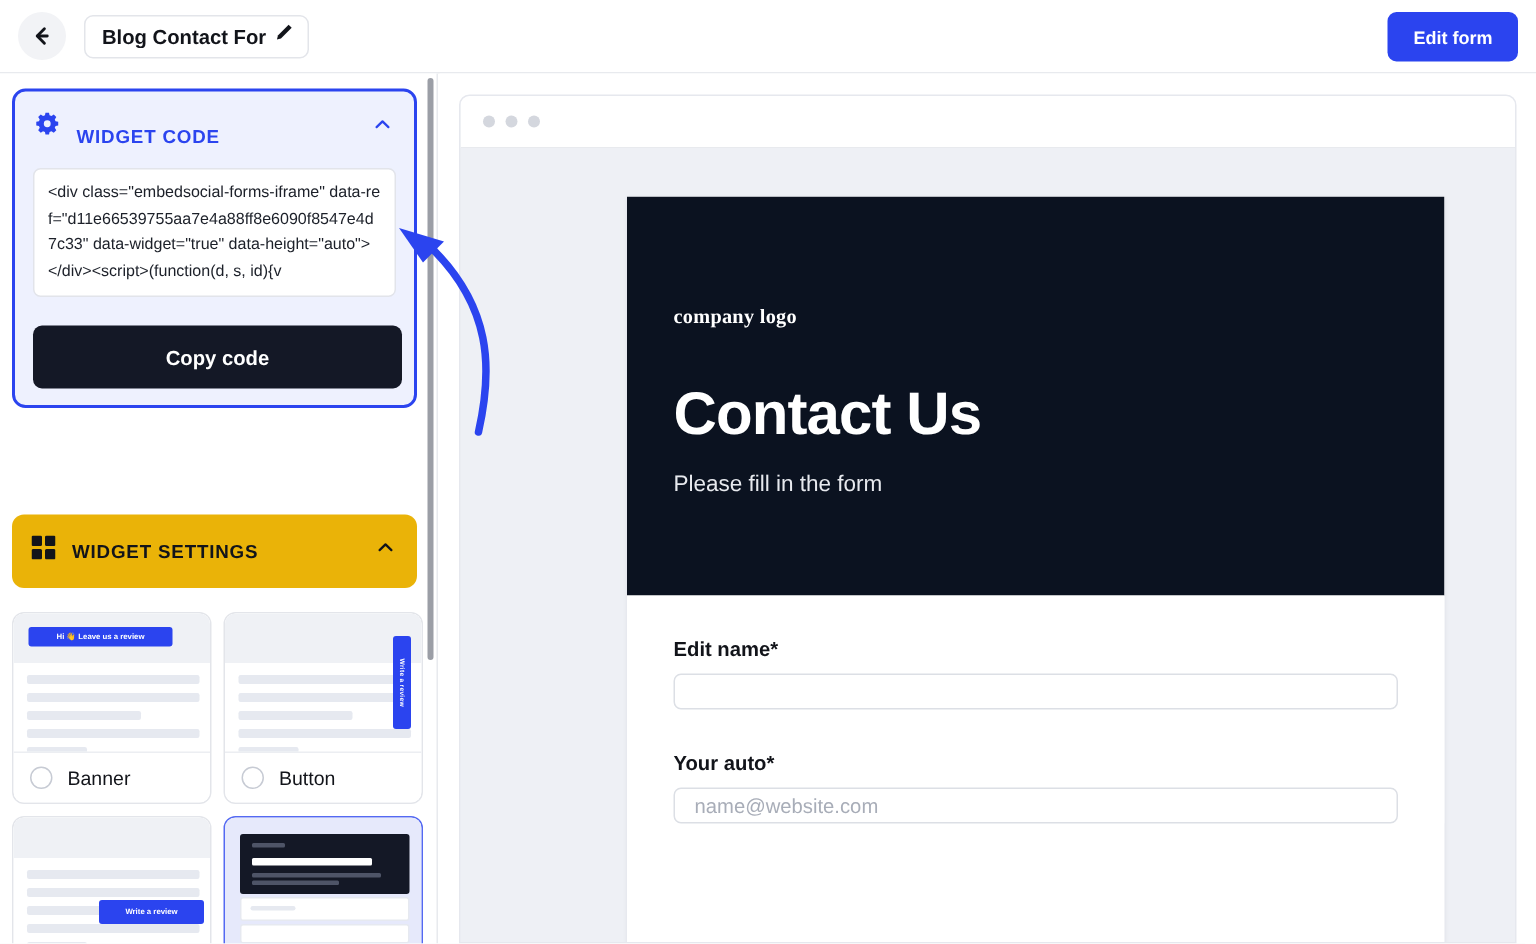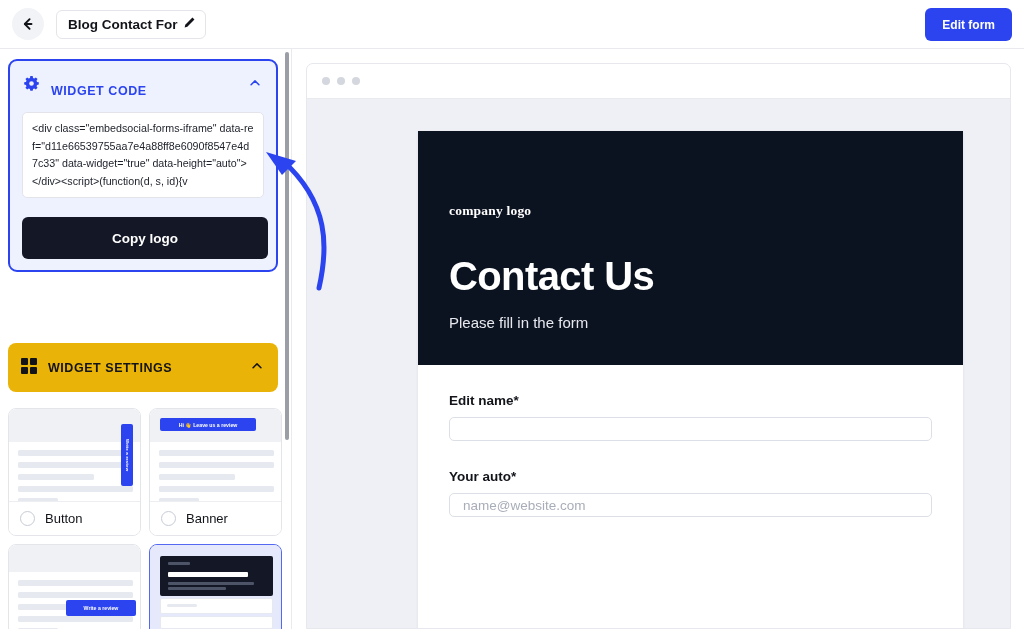--- a/index.html
+++ b/index.html
@@ -217,21 +217,21 @@
   .page-canvas { position: absolute; left:0; top:35px; right:0; bottom:0; background:#eef0f5; }
 
   .form-card {
     position: absolute; left: 111px; top: 32px;
     width: 545px; bottom: -40px;
     background: #ffffff;
     box-shadow: 0 1px 3px rgba(16,24,40,.07);
     overflow: hidden;
   }
   .form-hero {
-    height: 234px; background: #0b1220;
+    height: 266px; background: #0b1220;
     padding: 72px 15px 0 31px;
   }
   .hero-logo {
     font-family: "Liberation Serif", serif;
     font-weight: bold; font-size: 13.5px; color: #ffffff;
     letter-spacing: .2px;
   }
   .hero-title {
     margin-top: 37px;
     font-size: 40px; font-weight: bold; color: #ffffff;
@@ -298,21 +298,21 @@
           <span class="lbl">WIDGET CODE</span>
           <span class="chev">
             <svg width="14" height="14" viewBox="0 0 16 16">
               <path d="M3.5 10 8 5.6 12.5 10" fill="none" stroke="#2b44ef" stroke-width="1.7" stroke-linecap="round" stroke-linejoin="round"></path>
             </svg>
           </span>
         </div>
         <div class="code-box">
           <div class="code">&lt;div class="embedsocial-forms-iframe" data-ref="d11e66539755aa7e4a88ff8e6090f8547e4d7c33" data-widget="true" data-height="auto"&gt;&lt;/div&gt;&lt;script&gt;(function(d, s, id){v</div>
         </div>
-        <button class="copy-btn">Copy logo</button>
+        <button class="copy-btn">Copy code</button>
       </div>
 
       <div class="ws-head">
         <span class="grid">
           <svg width="16" height="16" viewBox="0 0 16 16">
             <rect x="0" y="0" width="7" height="7" rx="1" fill="#12141a"></rect>
             <rect x="9" y="0" width="7" height="7" rx="1" fill="#12141a"></rect>
             <rect x="0" y="9" width="7" height="7" rx="1" fill="#12141a"></rect>
             <rect x="9" y="9" width="7" height="7" rx="1" fill="#12141a"></rect>
           </svg>
@@ -323,46 +323,46 @@
             <path d="M3.5 10 8 5.6 12.5 10" fill="none" stroke="#12141a" stroke-width="1.7" stroke-linecap="round" stroke-linejoin="round"></path>
           </svg>
         </span>
       </div>
 
       <div class="opt-grid">
 
         <div class="opt">
           <div class="thumb">
             <div class="sk lt" style="left:0;top:0;width:133px;height:33px;border-radius:0;"></div>
+            <div class="pill" style="left:10px;top:9px;width:96px;height:13px;">Hi 👋 Leave us a review</div>
+            <div class="sk" style="left:9px;top:41px;width:115px;height:6px;"></div>
+            <div class="sk" style="left:9px;top:53px;width:115px;height:6px;"></div>
+            <div class="sk" style="left:9px;top:65px;width:76px;height:6px;"></div>
+            <div class="sk" style="left:9px;top:77px;width:115px;height:6px;"></div>
+            <div class="sk" style="left:9px;top:89px;width:40px;height:6px;"></div>
+          </div>
+          <div class="opt-foot">
+            <span class="radio"></span>
+            <span class="nm">Banner</span>
+          </div>
+        </div>
+
+        <div class="opt">
+          <div class="thumb">
+            <div class="sk lt" style="left:0;top:0;width:133px;height:33px;border-radius:0;"></div>
             <div class="sk" style="left:9px;top:41px;width:115px;height:6px;"></div>
             <div class="sk" style="left:9px;top:53px;width:115px;height:6px;"></div>
             <div class="sk" style="left:9px;top:65px;width:76px;height:6px;"></div>
             <div class="sk" style="left:9px;top:77px;width:115px;height:6px;"></div>
             <div class="sk" style="left:9px;top:89px;width:40px;height:6px;"></div>
             <div class="pill vert" style="left:112px;top:15px;width:12px;height:62px;">Write a review</div>
           </div>
           <div class="opt-foot">
             <span class="radio"></span>
             <span class="nm">Button</span>
-          </div>
-        </div>
-
-        <div class="opt">
-          <div class="thumb">
-            <div class="sk lt" style="left:0;top:0;width:133px;height:33px;border-radius:0;"></div>
-            <div class="pill" style="left:10px;top:9px;width:96px;height:13px;">Hi 👋 Leave us a review</div>
-            <div class="sk" style="left:9px;top:41px;width:115px;height:6px;"></div>
-            <div class="sk" style="left:9px;top:53px;width:115px;height:6px;"></div>
-            <div class="sk" style="left:9px;top:65px;width:76px;height:6px;"></div>
-            <div class="sk" style="left:9px;top:77px;width:115px;height:6px;"></div>
-            <div class="sk" style="left:9px;top:89px;width:40px;height:6px;"></div>
-          </div>
-          <div class="opt-foot">
-            <span class="radio"></span>
-            <span class="nm">Banner</span>
           </div>
         </div>
 
         <div class="opt">
           <div class="thumb">
             <div class="sk lt" style="left:0;top:0;width:133px;height:27px;border-radius:0;"></div>
             <div class="sk" style="left:9px;top:35px;width:115px;height:6px;"></div>
             <div class="sk" style="left:9px;top:47px;width:115px;height:6px;"></div>
             <div class="sk" style="left:9px;top:59px;width:76px;height:6px;"></div>
             <div class="sk" style="left:9px;top:71px;width:115px;height:6px;"></div>

